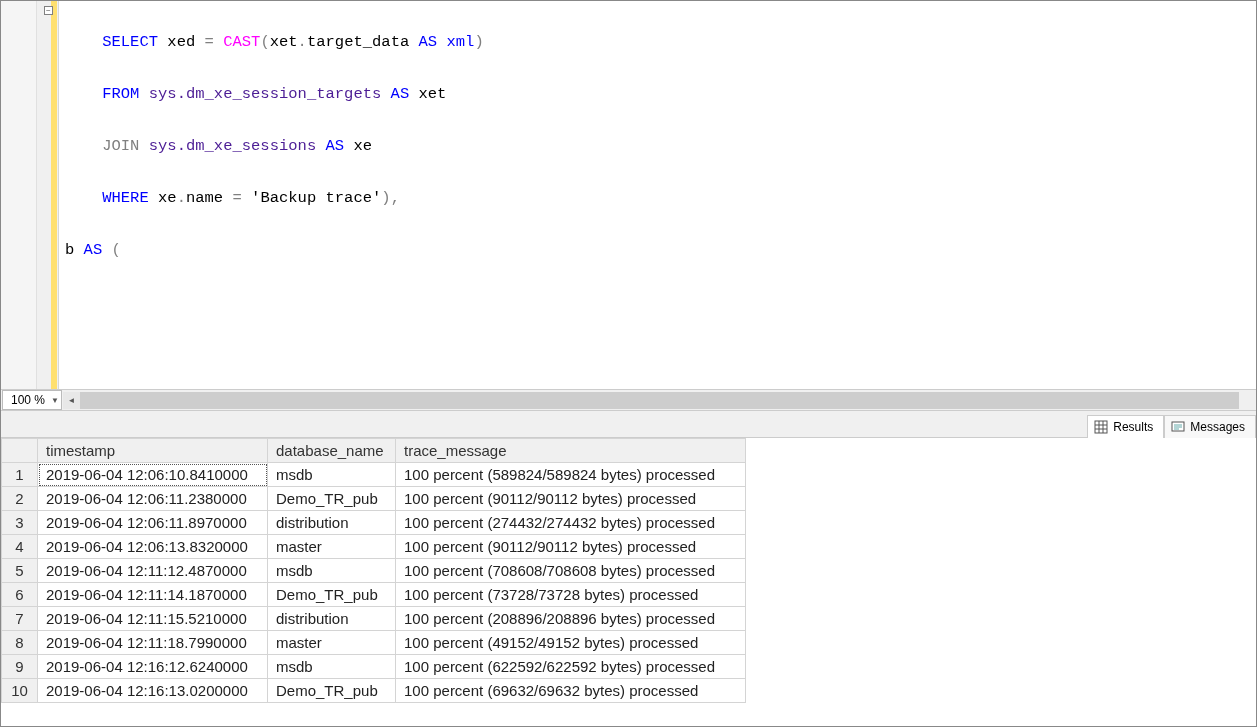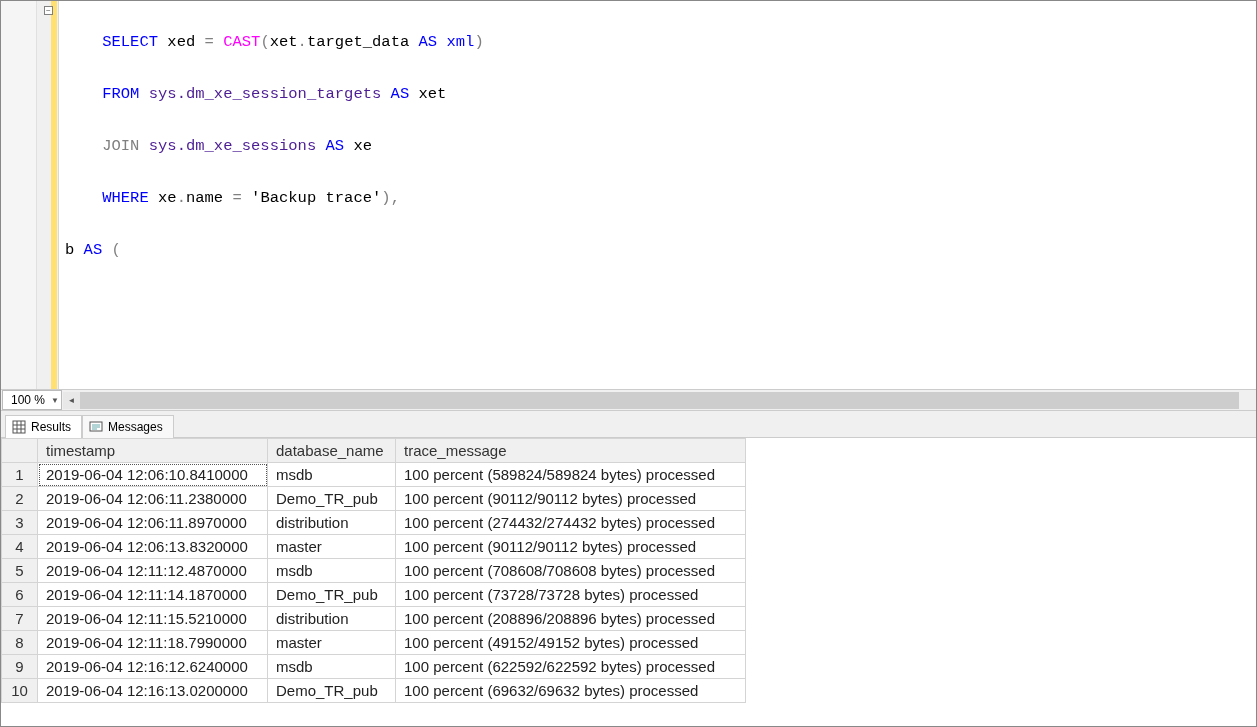--- a/index.html
+++ b/index.html
@@ -119,20 +119,21 @@
 
   .tabs {
     height: 26px;
     display: flex;
     align-items: flex-end;
     background: #f0f0f0;
     font-family: 'Segoe UI', Tahoma, Arial, sans-serif;
     font-size: 12px;
     padding-left: 4px;
     gap: 0;
+    justify-content: flex-end;
   }
   .tab {
     display: flex;
     align-items: center;
     gap: 5px;
     padding: 4px 10px 4px 6px;
     background: #f8f8f8;
     border: 1px solid #ccc;
     border-bottom: none;
     position: relative;

